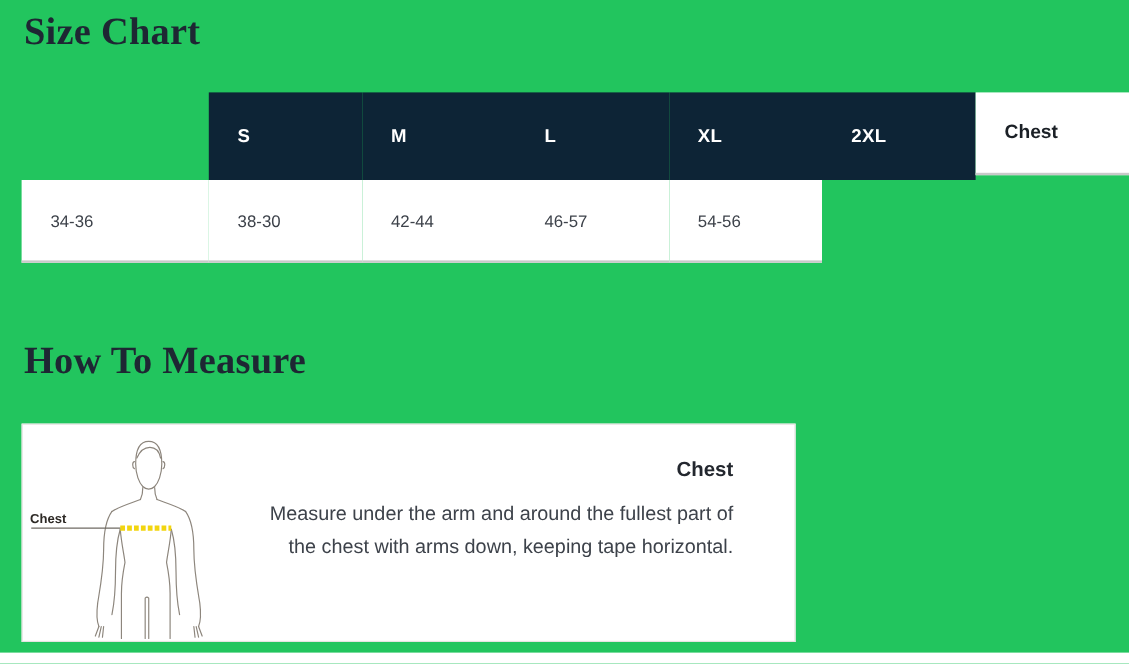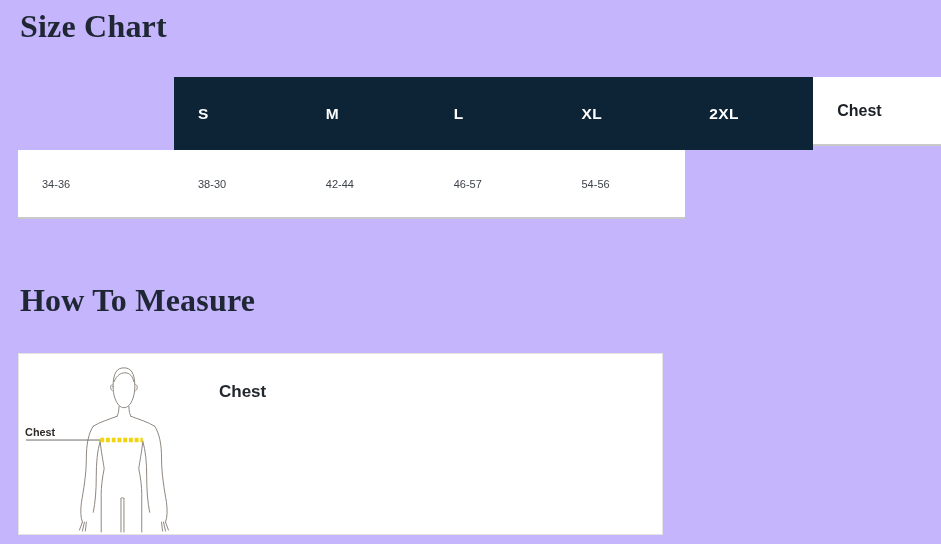--- a/index.html
+++ b/index.html
@@ -1,21 +1,21 @@
 <!DOCTYPE html>
 <html style="--header_bg: #0d2436; --header_text: #ffffff; --heading: #1e2733; --body_text: #3d424a; --row_border: #c9c9c9; --card_border: #e5e3e1; --tape_yellow: #f2d50f; --figure_outline: #8d867d;"><head>
 <meta charset="utf-8">
 <style>
   * { margin: 0; padding: 0; box-sizing: border-box; }
   html, body { background: #ffffff; }
   .page {
     position: relative;
     width: 941px;
     height: 544px;
-    background: #c4b5fd;
+    background: #22c55e;
     font-family: "Liberation Sans", sans-serif;
     overflow: hidden;
     text-align: right;
   }
   .serif-heading {
     position: absolute;
     left: 20px;
     font-family: "Liberation Serif", "DejaVu Serif", serif;
     font-weight: 700;
     font-size: 32px;
@@ -42,21 +42,21 @@
     font-weight: 700;
     font-size: 15.5px;
     letter-spacing: 0.3px;
   }
   .chart-table .th.corner { background: transparent; }
   .chart-table .td {
     height: 69px;
     display: flex;
     align-items: center;
     padding-left: 24px;
-    font-size: 11px;
+    font-size: 14px;
     color: var(--body_text, #3d424a);
     border-bottom: 2px solid var(--row_border, #c9c9c9);
     background: #ffffff;
   }
   .chart-table .td.row-label {
     font-weight: 700;
     font-size: 16px;
     color: #1b2026;
   }
 
@@ -164,16 +164,17 @@
       <path class="outline" d="M102,146 L102,180 M105,146 L105,180 M102,146 C103,145 104,145 105,146"></path>
 
       <line class="tape" x1="81" y1="87" x2="124" y2="87"></line>
 
       <line class="pointer-line" x1="6" y1="87" x2="81" y2="87"></line>
       <text class="figure-label" x="5" y="83">Chest</text>
     </svg>
 
     <div class="card-text">
       <h3>Chest</h3>
+      <p>Measure under the arm and around the fullest part of the chest with arms down, keeping tape horizontal.</p>
     </div>
 
   </div>
 </div>
 
 </body></html>

